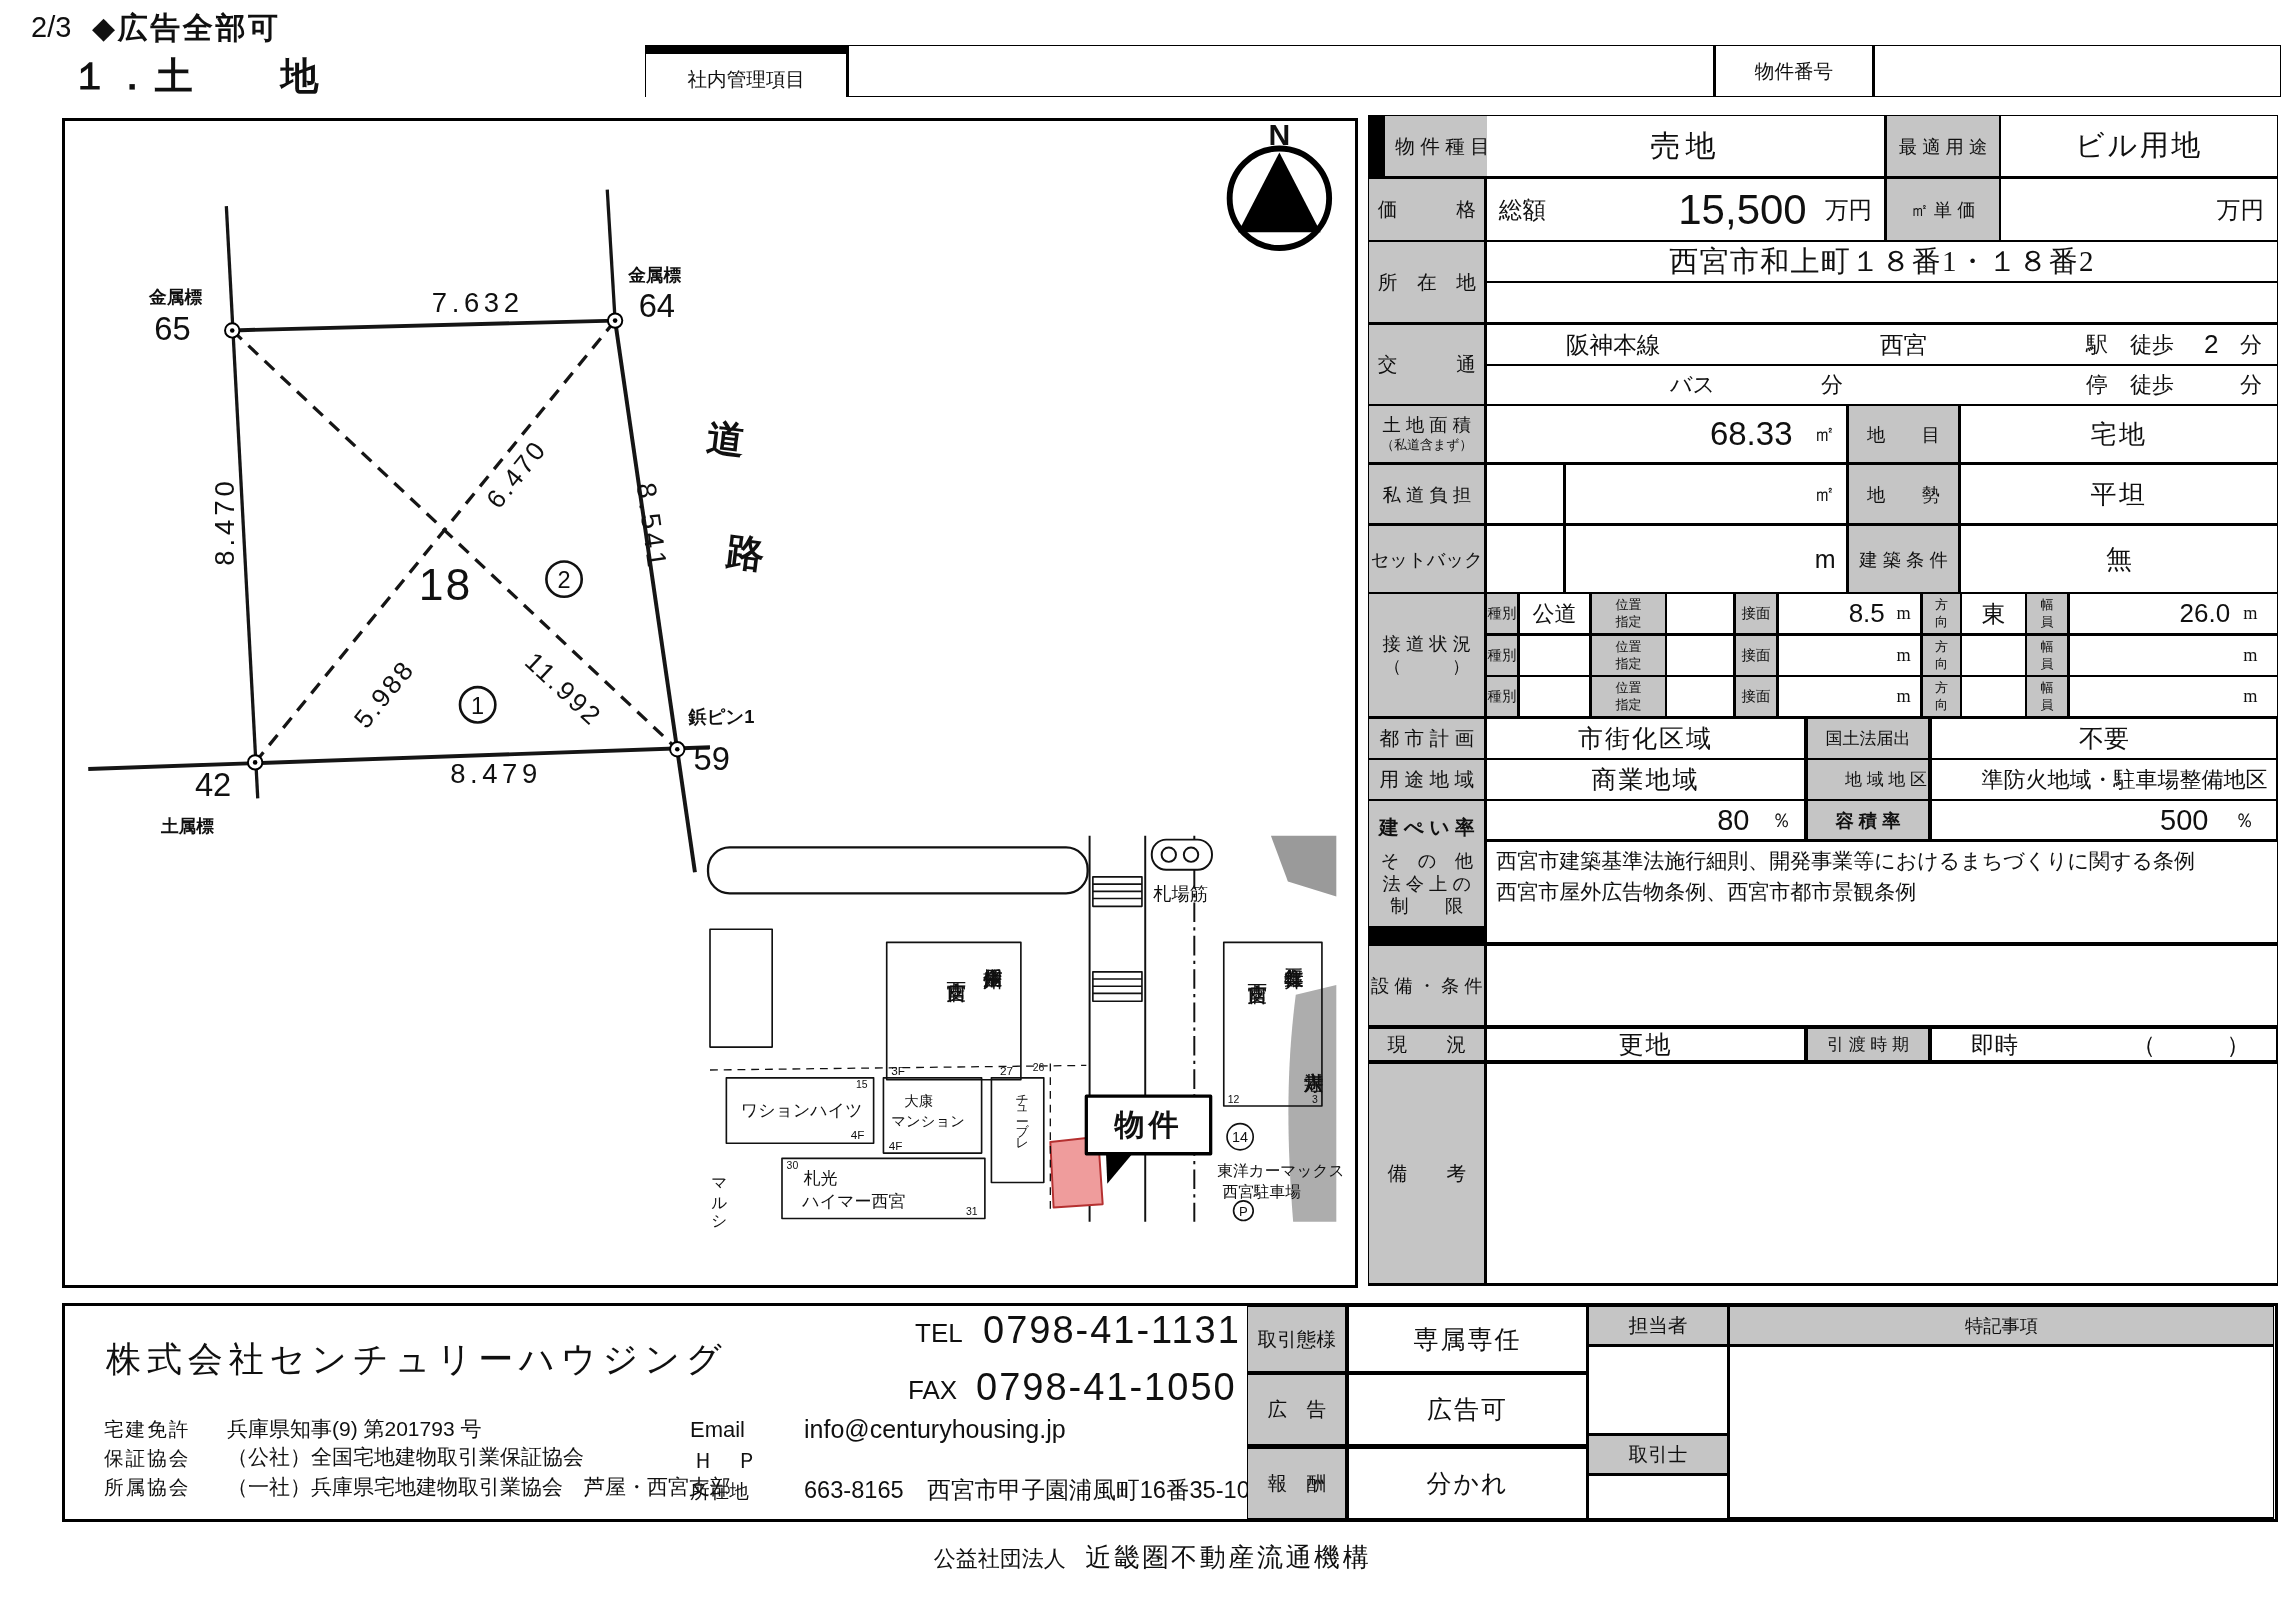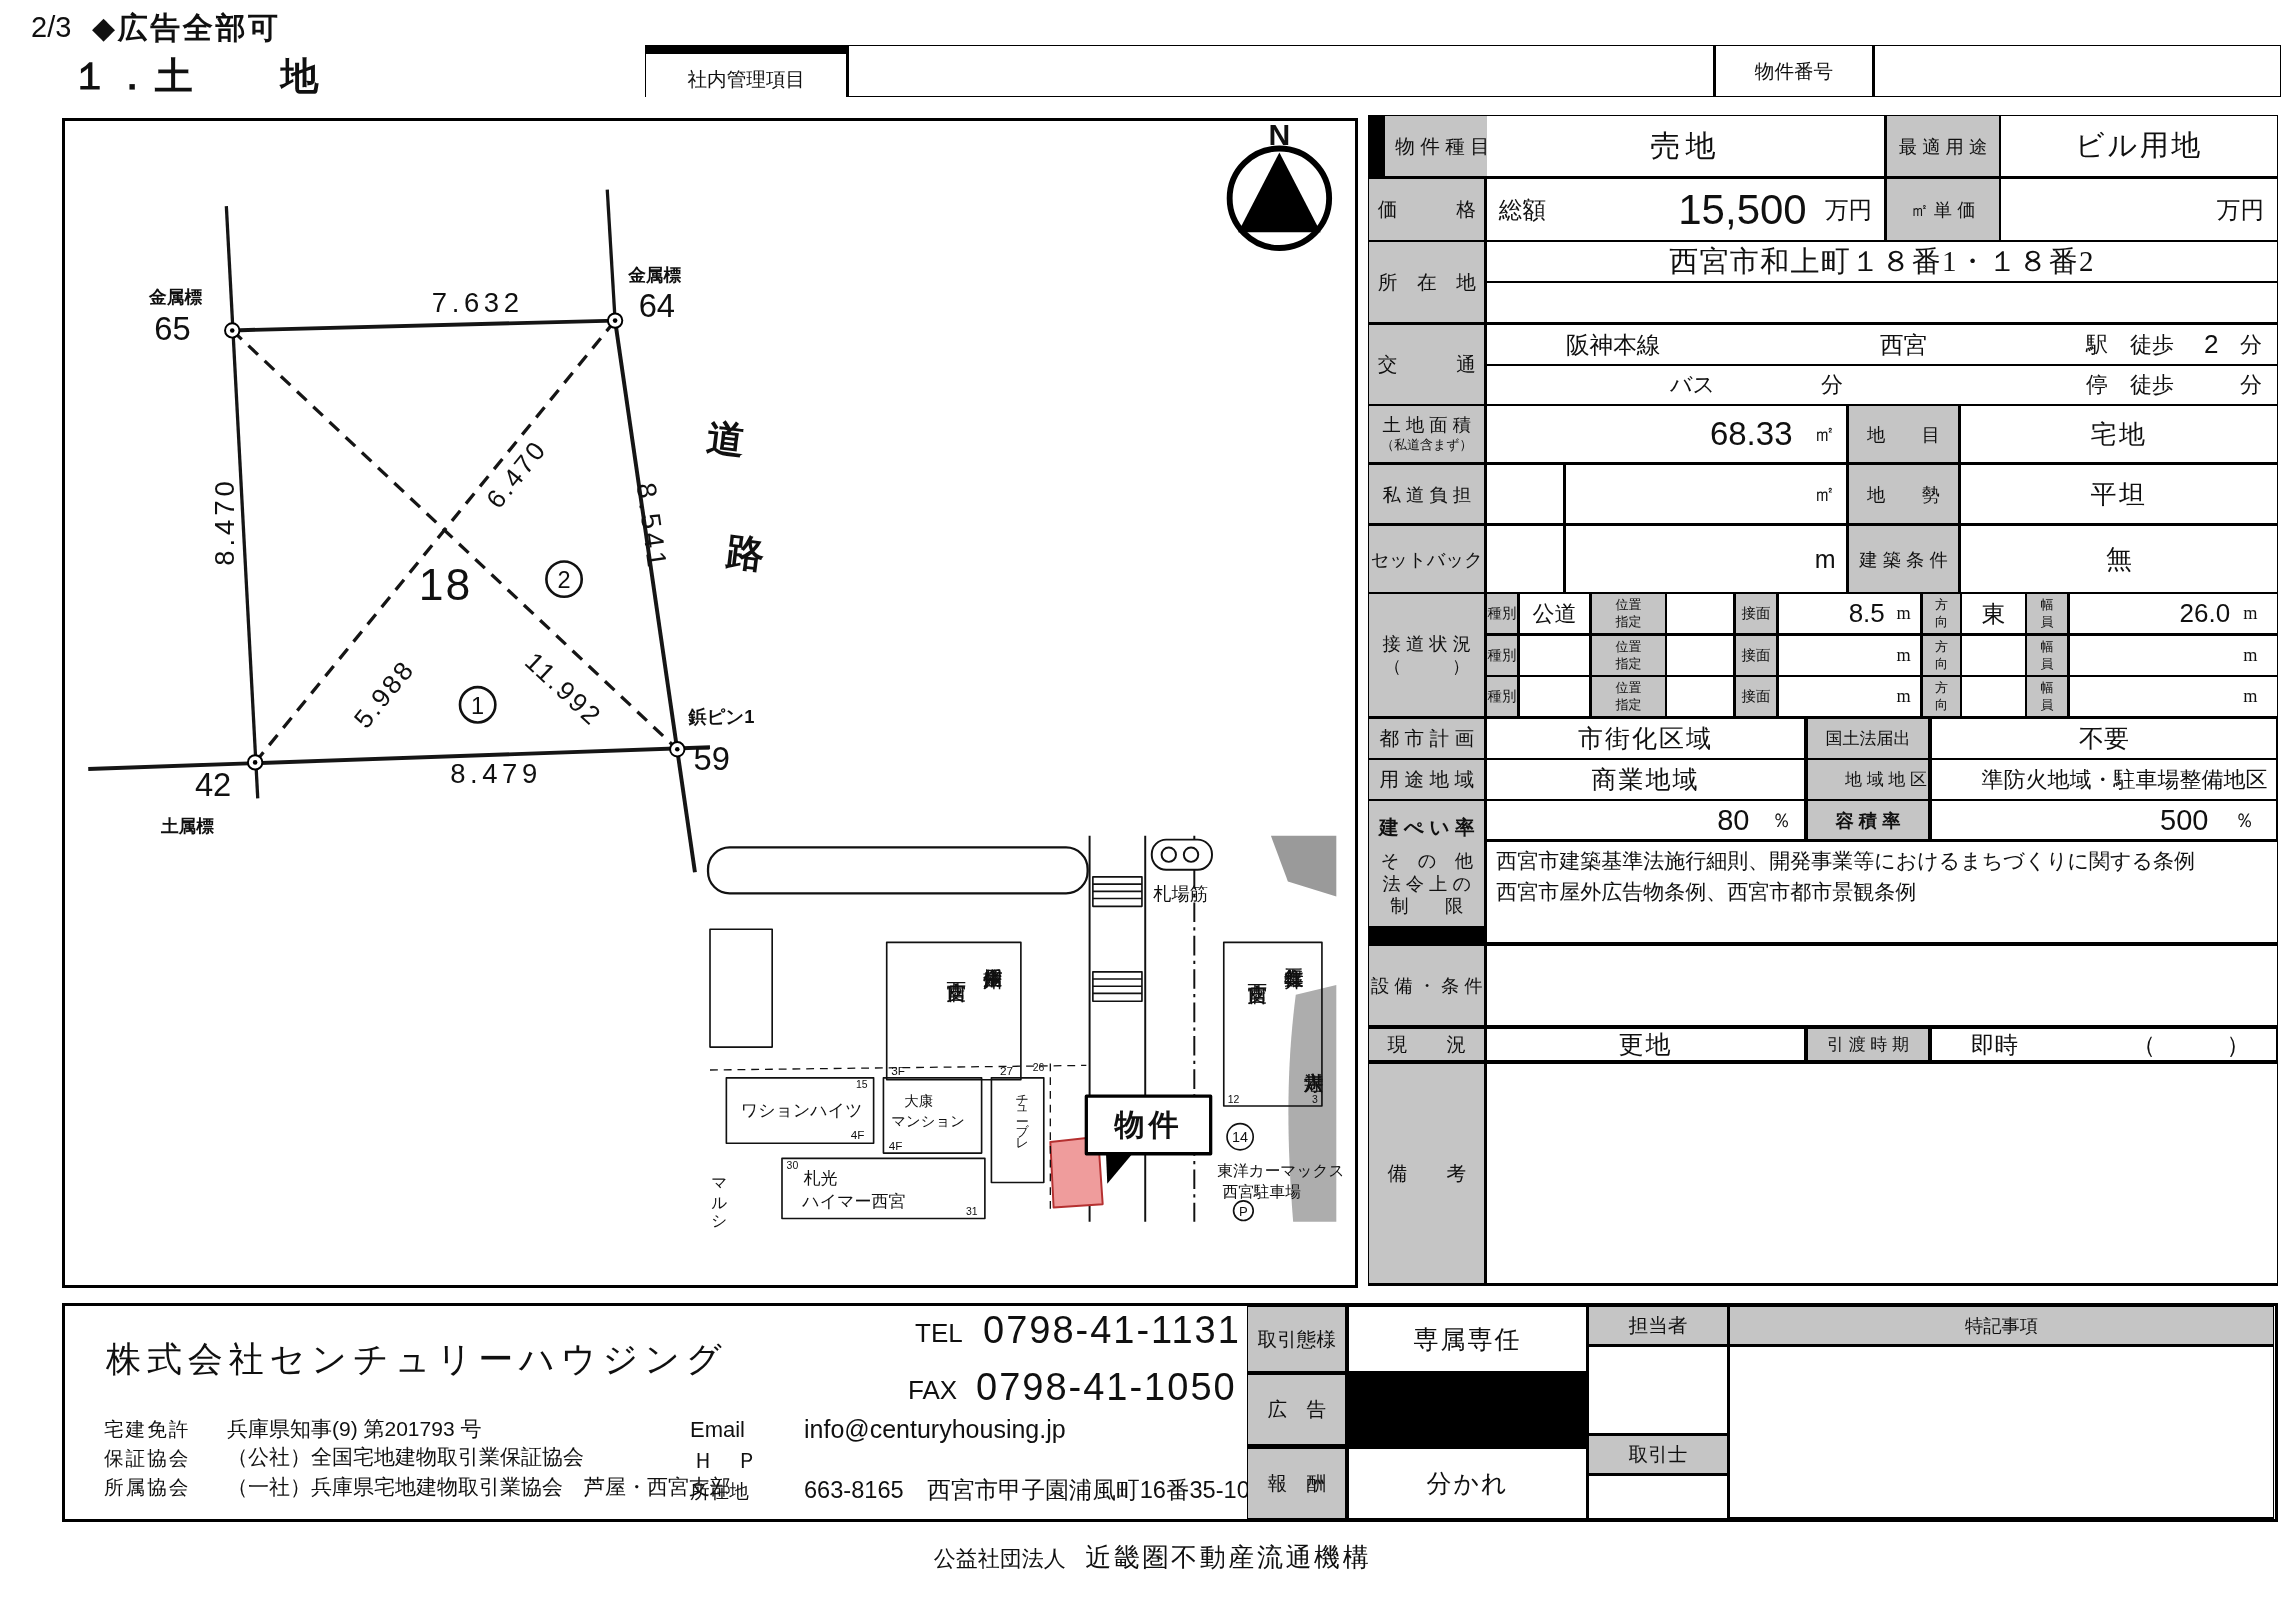--- a/index.html
+++ b/index.html
@@ -399,20 +399,21 @@
   <div class="abs f32" style="left:162px;top:109px;">兵庫県知事(9)  第201793 号</div>
   <div class="abs f30" style="left:39px;top:139px;letter-spacing:2px;">保証協会</div>
   <div class="abs f32" style="left:162px;top:137px;">（公社）全国宅地建物取引業保証協会</div>
   <div class="abs f30" style="left:39px;top:168px;letter-spacing:2px;">所属協会</div>
   <div class="abs f32" style="left:162px;top:167px;">（一社）兵庫県宅地建物取引業協会　芦屋・西宮支部</div>
 
   <div class="blk" style="left:1182px;top:0px;width:1027px;height:213px;">
     <div class="cell g f30" style="left:1.3px;top:1.3px;width:97px;height:64px;">取引態様</div>
     <div class="cell f38 v" style="left:102px;top:1.3px;width:237px;height:64px;letter-spacing:2px;">専属専任</div>
     <div class="cell g f30" style="left:1.3px;top:69px;width:97px;height:69px;">広　告</div>
+    <div class="cell f38 v" style="left:102px;top:69px;width:237px;height:69px;letter-spacing:2px;">広告可</div>
     <div class="cell g f30" style="left:1.3px;top:143px;width:97px;height:69px;">報　酬</div>
     <div class="cell f38 v" style="left:102px;top:143px;width:237px;height:69px;letter-spacing:2px;">分かれ</div>
 
     <div class="cell g f30" style="left:342px;top:1.3px;width:138px;height:37px;">担当者</div>
     <div class="cell" style="left:342px;top:41px;width:138px;height:86px;"></div>
     <div class="cell g f30" style="left:342px;top:130px;width:138px;height:37px;">取引士</div>
     <div class="cell" style="left:342px;top:170px;width:138px;height:42px;"></div>
 
     <div class="cell g f28" style="left:483px;top:1.3px;width:543px;height:37px;">特記事項</div>
     <div class="cell" style="left:483px;top:41px;width:543px;height:170px;"></div>

